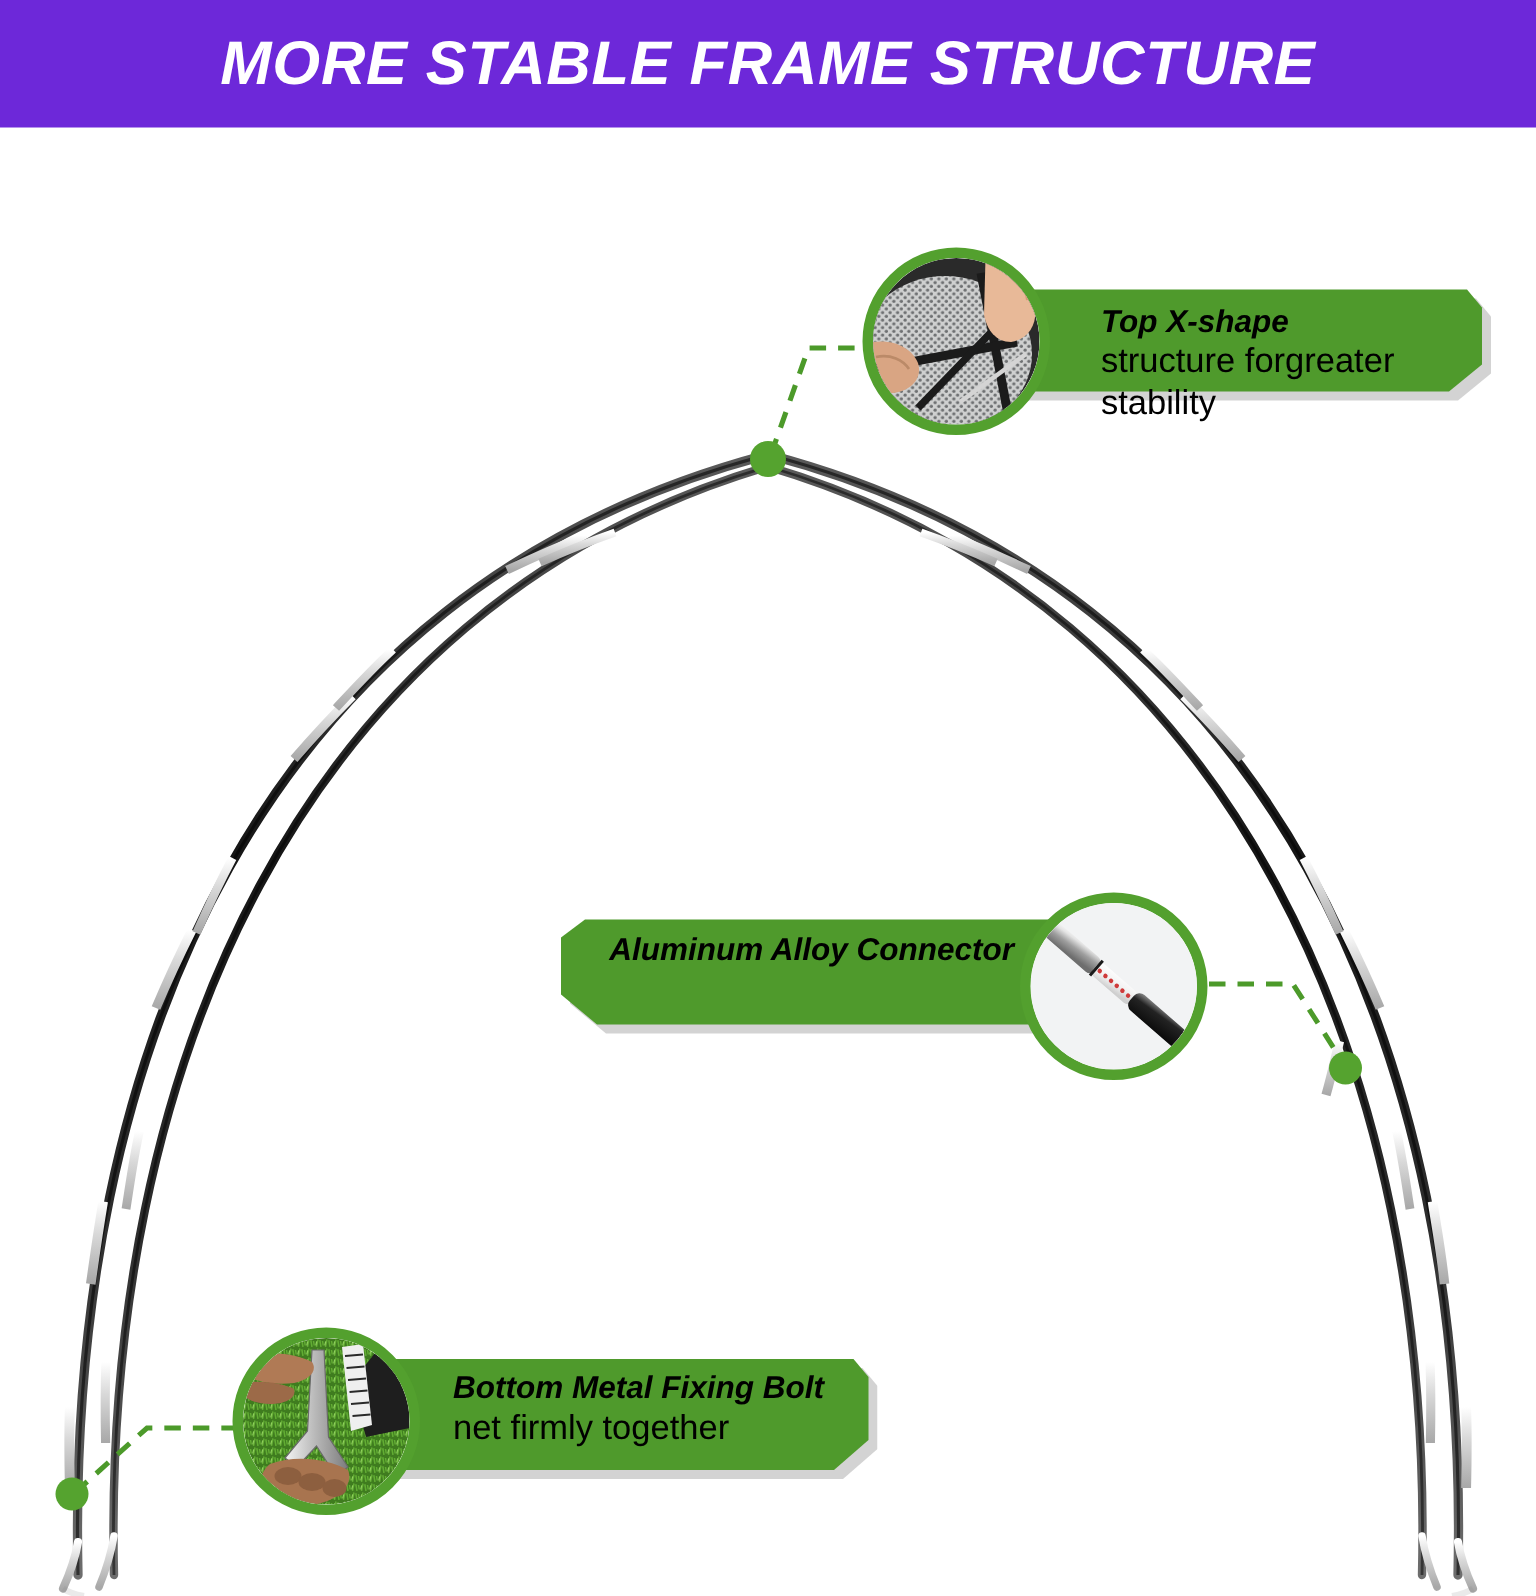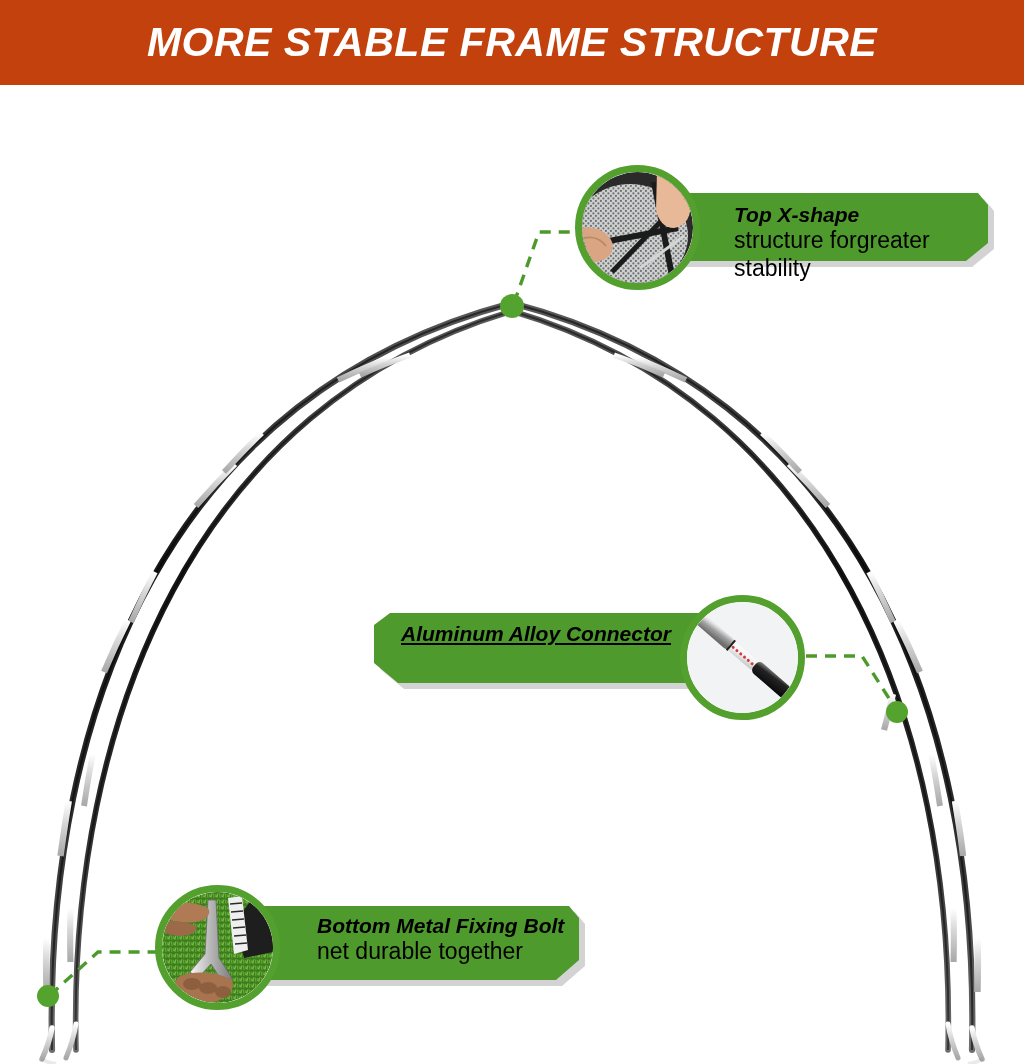--- a/index.html
+++ b/index.html
@@ -17,21 +17,21 @@
     background: #ffffff;
     overflow: hidden;
   }
 
   
   #header-band {
     position: absolute;
     left: 0; top: 0;
     width: 1024px;
     height: 85px;
-    background: #c2410c;
+    background: #6d28d9;
     display: flex;
     align-items: center;
     justify-content: center;
   }
   #header-title {
     color: #ffffff;
     font-size: 41px;
     font-weight: bold;
     font-style: italic;
     letter-spacing: 0.5px;
@@ -96,33 +96,33 @@
 
   
   #callout-mid { left: 368px; top: 595px; width: 437px; height: 132px; }
   #callout-mid .banner-wrap {
     position: absolute; left: 0; top: 16px;
     width: 345px; height: 80px;
   }
   #callout-mid .banner-text {
     position: absolute;
     left: 28px; top: 11px;
-    text-align: center; width: 280px; text-decoration: underline;
+    text-align: right; width: 280px;
   }
   #callout-mid .photo-circle { left: 312px; top: 0; width: 125px; height: 125px; }
 
   
   #callout-bot { left: 155px; top: 885px; width: 430px; height: 128px; }
   #callout-bot .banner-wrap {
     position: absolute; left: 95px; top: 19px;
     width: 335px; height: 85px;
   }
   #callout-bot .banner-text {
     position: absolute;
-    left: 67px; top: 10px;
+    left: 52px; top: 10px;
   }
   #callout-bot .photo-circle { left: 0; top: 0; width: 125px; height: 125px; }
 </style>
 </head>
 <body>
 
 <div id="page">
 
   <div id="header-band">
     <div id="header-title">MORE STABLE FRAME STRUCTURE</div>
@@ -305,21 +305,21 @@
 
   <div class="callout" id="callout-bot">
 
     <div class="banner-wrap">
       <svg width="335" height="85" viewBox="0 0 335 85" style="position:absolute;left:0;top:0;">
         <path d="M 6 8 L 325 8 L 335 20 L 335 62 L 312 82 L 6 82 Z" fill="#9d9d9d" opacity="0.45"></path>
         <path d="M 0 2 L 319 2 L 329 14 L 329 56 L 306 76 L 0 76 Z" fill="#4f9a2c"></path>
       </svg>
       <div class="banner-text">
         <div class="banner-title">Bottom Metal Fixing Bolt</div>
-        <div class="banner-sub">net durable together</div>
+        <div class="banner-sub">net firmly together</div>
       </div>
     </div>
 
     <div class="photo-circle">
       <div class="photo-inner">
         <svg width="111" height="111" viewBox="0 0 111 111">
           <defs>
             <pattern id="grassPat" width="6" height="6" patternUnits="userSpaceOnUse">
               <rect width="6" height="6" fill="#3f7c1f"></rect>
               <path d="M 1 6 L 2 1 M 4 6 L 3.2 1.5 M 5.5 5 L 5 2" stroke="#62ad33" stroke-width="1"></path>

